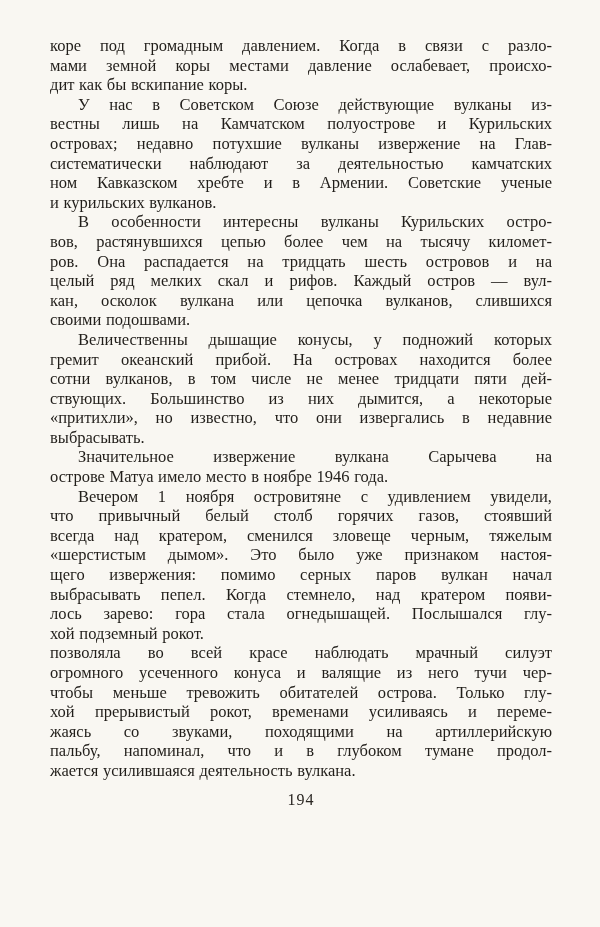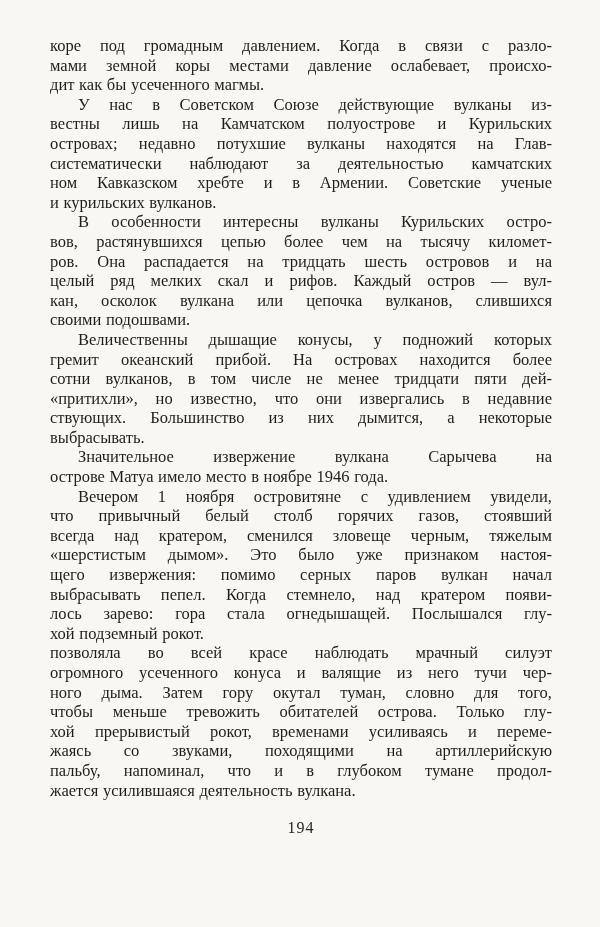--- a/index.html
+++ b/index.html
@@ -28,80 +28,79 @@
     text-align-last: justify;
     word-spacing: 0.5px;
   }
   .line.last {
     text-align-last: left;
   }
   .line.first {
     text-indent: 28px;
   }
   .page-number {
-    margin-top: 19px;
+    margin-top: 10px;
     text-align: center;
     font-size: 16px;
     letter-spacing: 1px;
     color: #2a2username622;
     color: #2a2622;
   }
 </style>
 </head>
 <body>
 
 <div class="page">
   <div class="text-block" id="text-block">
       <div class="paragraph">
         <div class="line">коре под громадным давлением. Когда в связи с разло-</div>
         <div class="line">мами земной коры местами давление ослабевает, происхо-</div>
-        <div class="line last">дит как бы усеченного магмы.</div>
+        <div class="line last">дит как бы вскипание коры.</div>
       </div>
       <div class="paragraph">
         <div class="line first">У нас в Советском Союзе действующие вулканы из-</div>
         <div class="line">вестны лишь на Камчатском полуострове и Курильских</div>
-        <div class="line">островах; недавно потухшие вулканы находятся на Глав-</div>
+        <div class="line">островах; недавно потухшие вулканы извержение на Глав-</div>
         <div class="line">систематически наблюдают за деятельностью камчатских</div>
         <div class="line">ном Кавказском хребте и в Армении. Советские ученые</div>
         <div class="line last">и курильских вулканов.</div>
       </div>
       <div class="paragraph">
         <div class="line first">В особенности интересны вулканы Курильских остро-</div>
         <div class="line">вов, растянувшихся цепью более чем на тысячу километ-</div>
         <div class="line">ров. Она распадается на тридцать шесть островов и на</div>
         <div class="line">целый ряд мелких скал и рифов. Каждый остров — вул-</div>
         <div class="line">кан, осколок вулкана или цепочка вулканов, слившихся</div>
         <div class="line last">своими подошвами.</div>
       </div>
       <div class="paragraph">
         <div class="line first">Величественны дышащие конусы, у подножий которых</div>
         <div class="line">гремит океанский прибой. На островах находится более</div>
         <div class="line">сотни вулканов, в том числе не менее тридцати пяти дей-</div>
+        <div class="line">ствующих. Большинство из них дымится, а некоторые</div>
         <div class="line">«притихли», но известно, что они извергались в недавние</div>
-        <div class="line">ствующих. Большинство из них дымится, а некоторые</div>
         <div class="line last">выбрасывать.</div>
       </div>
       <div class="paragraph">
         <div class="line first">Значительное извержение вулкана Сарычева на</div>
         <div class="line last">острове Матуа имело место в ноябре 1946 года.</div>
       </div>
       <div class="paragraph">
         <div class="line first">Вечером 1 ноября островитяне с удивлением увидели,</div>
         <div class="line">что привычный белый столб горячих газов, стоявший</div>
         <div class="line">всегда над кратером, сменился зловеще черным, тяжелым</div>
         <div class="line">«шерстистым дымом». Это было уже признаком настоя-</div>
         <div class="line">щего извержения: помимо серных паров вулкан начал</div>
         <div class="line">выбрасывать пепел. Когда стемнело, над кратером появи-</div>
         <div class="line">лось зарево: гора стала огнедышащей. Послышался глу-</div>
         <div class="line last">хой подземный рокот.</div>
       </div>
       <div class="paragraph">
         <div class="line">позволяла во всей красе наблюдать мрачный силуэт</div>
         <div class="line">огромного усеченного конуса и валящие из него тучи чер-</div>
-        <div class="line">ного дыма. Затем гору окутал туман, словно для того,</div>
         <div class="line">чтобы меньше тревожить обитателей острова. Только глу-</div>
         <div class="line">хой прерывистый рокот, временами усиливаясь и переме-</div>
         <div class="line">жаясь со звуками, походящими на артиллерийскую</div>
         <div class="line">пальбу, напоминал, что и в глубоком тумане продол-</div>
         <div class="line last">жается усилившаяся деятельность вулкана.</div>
       </div>
     </div>
   <div class="page-number">194</div>
 </div>
 

